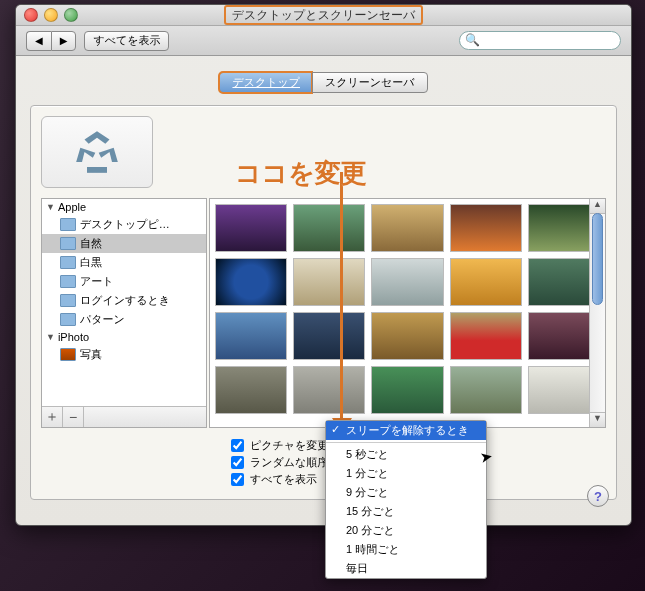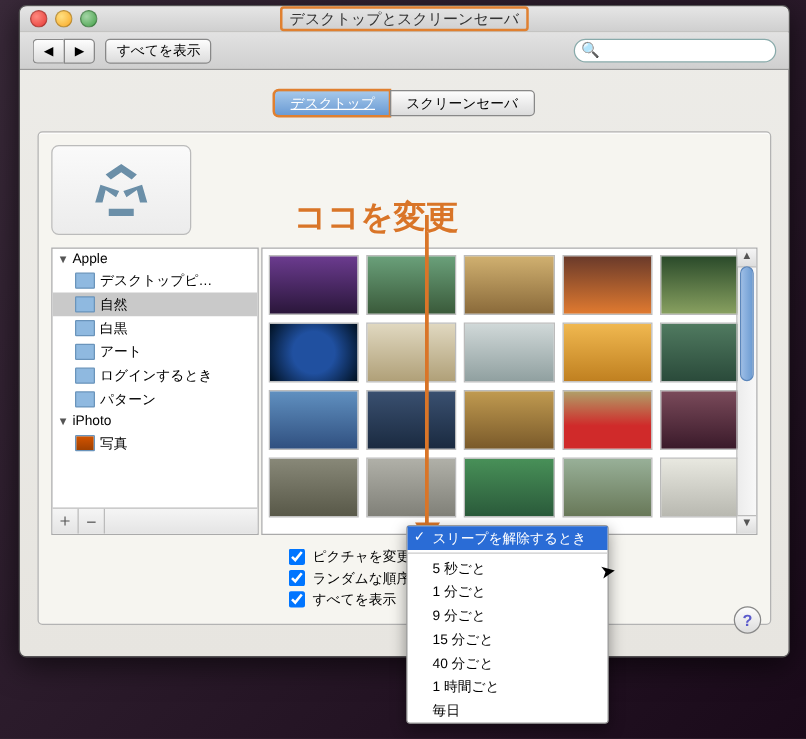--- a/index.html
+++ b/index.html
@@ -222,18 +222,18 @@
   <div class="arrowline"></div>
   <div class="arrowhead"></div>
 
   <div class="dropdown">
     <div class="dditem sel">スリープを解除するとき</div>
     <div class="ddsep"></div>
     <div class="dditem">5 秒ごと</div>
     <div class="dditem">1 分ごと</div>
     <div class="dditem">9 分ごと</div>
     <div class="dditem">15 分ごと</div>
-    <div class="dditem">40 分ごと</div>
+    <div class="dditem">20 分ごと</div>
     <div class="dditem">1 時間ごと</div>
     <div class="dditem">毎日</div>
   </div>
   <div class="cursor">➤</div>
 </div>
 
 </body></html>

